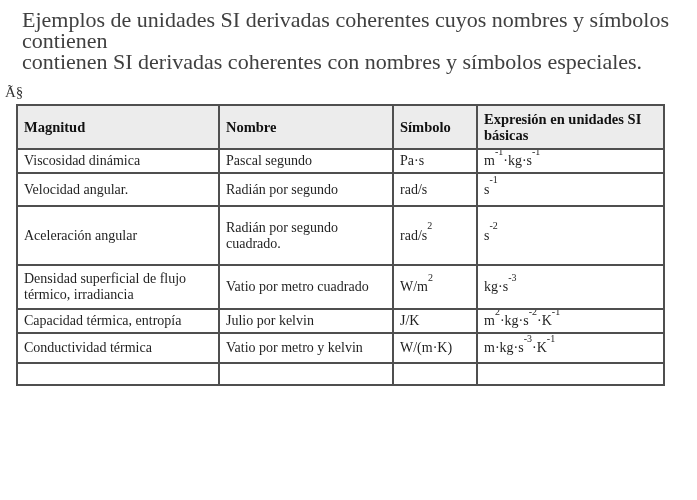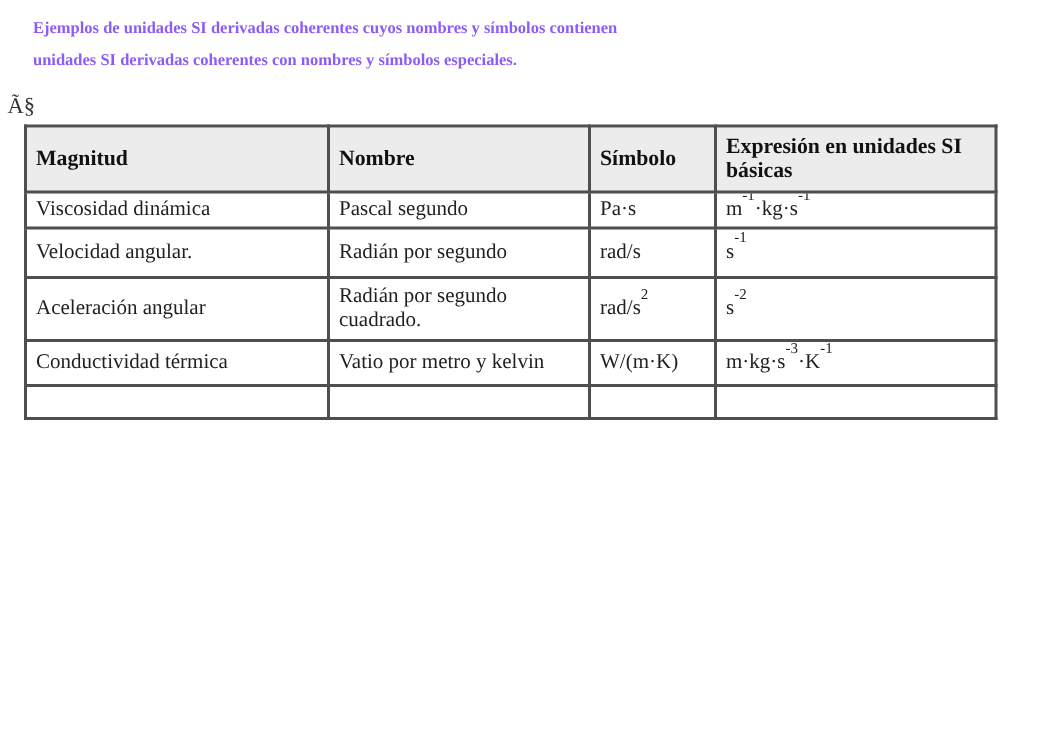--- a/index.html
+++ b/index.html
@@ -6,23 +6,23 @@
   html, body {
     width: 697px; height: 500px;
     background: #ffffff;
     overflow: hidden;
     font-family: "Liberation Serif", "DejaVu Serif", serif;
   }
   .page { width: 697px; height: 500px; overflow: hidden; position: relative; }
 
   .doc-title {
     margin: 9px 2px 0 22px;
-    color: #8b5cf6;
-    font-weight: bold;
-    font-size: 11px;
+    color: #404040;
+    font-weight: normal;
+    font-size: 22px;
     line-height: 21px;
   }
   .doc-title .tline { display: block; }
 
   .stray {
     margin: 11px 0 3px 5px;
     color: #333333;
     font-size: 15px;
     line-height: 18px;
   }
@@ -53,33 +53,33 @@
     font-size: 10px;
     line-height: 0;
     position: relative;
     top: -0.45em;
   }
   
   tr.hdr      { height: 44px; border-radius: 14px; }
   tr.rh-35    { height: 17px; }
   tr.rh-32    { height: 32px; }
   tr.rh-33    { height: 33px; }
-  tr.rh-43    { height: 42px; }
+  tr.rh-43    { height: 59px; }
   tr.rh-44    { height: 44px; }
   tr.rh-30    { height: 30px; }
   tr.sliver   { height: 22px; } 
 </style>
 </head>
 <body>
 
 <div class="page">
 
   <div class="doc-title">
     <span class="tline">Ejemplos de unidades SI derivadas coherentes cuyos nombres y símbolos contienen</span>
-    <span class="tline">unidades SI derivadas coherentes con nombres y símbolos especiales.</span>
+    <span class="tline">contienen SI derivadas coherentes con nombres y símbolos especiales.</span>
   </div>
 
   <div class="stray">Ã§</div>
 
   <table class="si-table">
     <colgroup>
       <col style="width:202px">
       <col style="width:174px">
       <col style="width:84px">
       <col style="width:187px">
@@ -104,20 +104,32 @@
         <td>Radián por segundo</td>
         <td>rad/s</td>
         <td>s<sup>-1</sup></td>
       </tr>
       <tr class="rh-43">
         <td>Aceleración angular</td>
         <td>Radián por segundo cuadrado.</td>
         <td>rad/s<sup>2</sup></td>
         <td>s<sup>-2</sup></td>
       </tr>
+      <tr class="rh-44">
+        <td>Densidad superficial de flujo térmico, irradiancia</td>
+        <td>Vatio por metro cuadrado</td>
+        <td>W/m<sup>2</sup></td>
+        <td>kg·s<sup>-3</sup></td>
+      </tr>
+      <tr class="rh-35">
+        <td>Capacidad térmica, entropía</td>
+        <td>Julio por kelvin</td>
+        <td>J/K</td>
+        <td>m<sup>2</sup>·kg·s<sup>-2</sup>·K<sup>-1</sup></td>
+      </tr>
       <tr class="rh-30">
         <td>Conductividad térmica</td>
         <td>Vatio por metro y kelvin</td>
         <td>W/(m·K)</td>
         <td>m·kg·s<sup>-3</sup>·K<sup>-1</sup></td>
       </tr>
       <tr class="sliver">
         <td></td>
         <td></td>
         <td></td>

